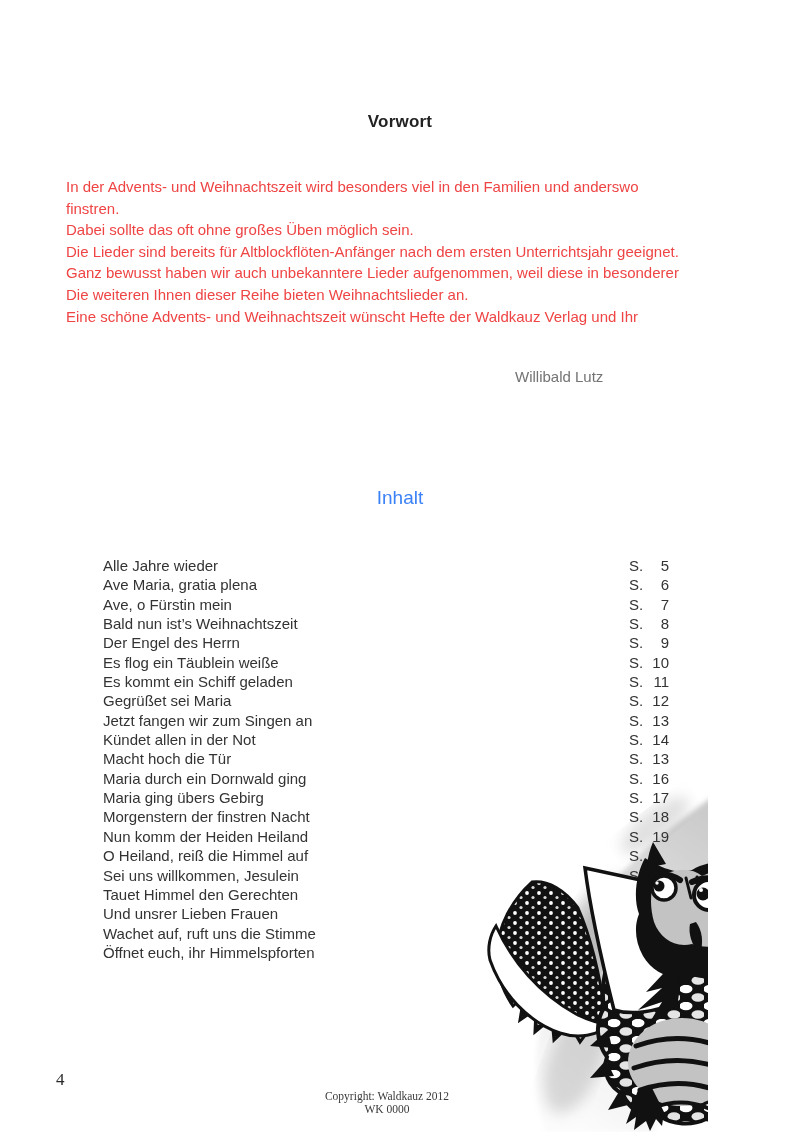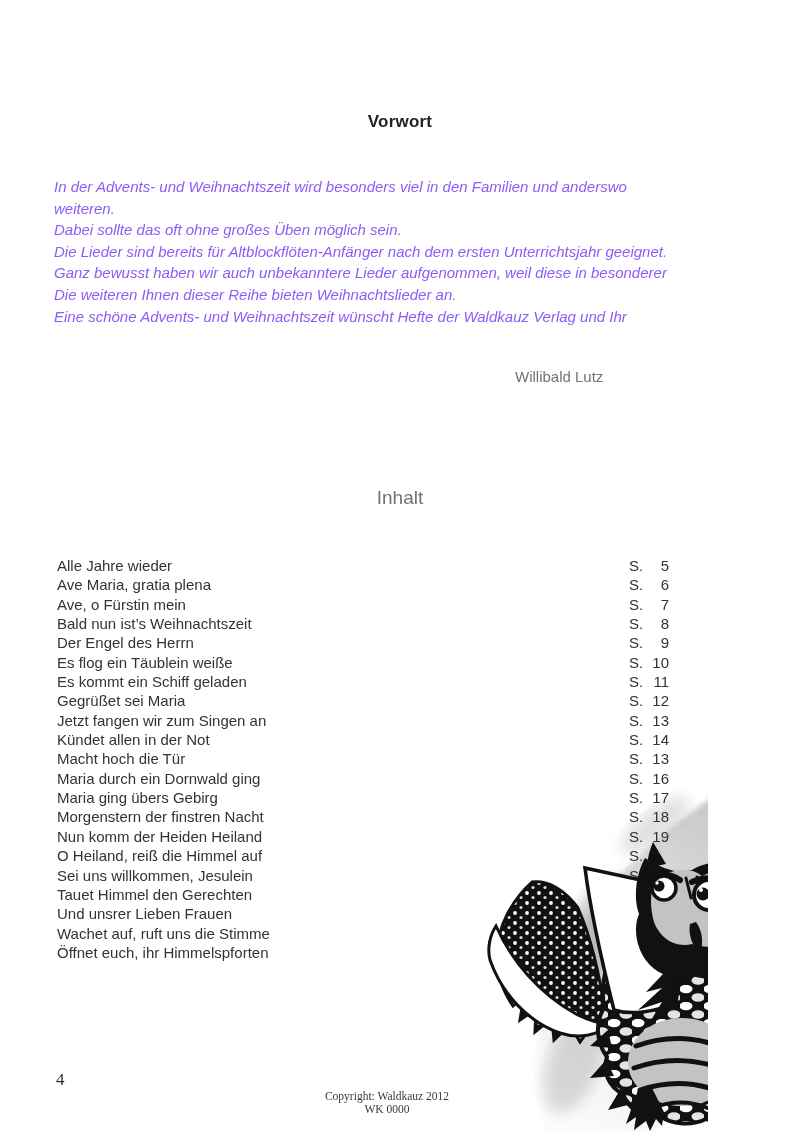--- a/index.html
+++ b/index.html
@@ -17,51 +17,50 @@
     top: 112px; left: 0; width: 800px;
     text-align: center;
     font-size: 17px;
     font-weight: bold;
     color: #222;
     letter-spacing: 0.2px;
     z-index: 1;
   }
   .intro {
     position: absolute;
-    top: 176px; left: 54px; width: 700px;
+    top: 176px; left: 66px; width: 700px;
     font-size: 15px;
     line-height: 21.6px;
-    color: #8b5cf6;
-    z-index: 1;
-    font-style: italic;
+    color: #ef4444;
+    z-index: 1;
   }
   .signature {
     position: absolute;
     top: 368px; left: 515px;
     font-size: 15px;
     color: #737373;
     z-index: 1;
   }
   .inhalt-title {
     position: absolute;
     top: 487px; left: 0; width: 800px;
     text-align: center;
     font-size: 19px;
-    color: #737373;
+    color: #3b82f6;
     z-index: 1;
   }
   .toc {
     position: absolute;
     top: 556px; left: 57px; width: 612px;
     font-size: 15px;
     color: #333;
     z-index: 1;
   }
   .toc-row { display: flex; height: 19.35px; line-height: 19.35px; }
-  .toc-title { flex: 1; white-space: nowrap; }
+  .toc-title { flex: 1; white-space: nowrap; margin-left: 46px; }
   .toc-page { width: 40px; display: flex; justify-content: space-between; }
   .toc-n { text-align: right; }
   .footer-page-number {
     position: absolute;
     top: 1070px; left: 56px;
     font-family: "Liberation Serif", "DejaVu Serif", serif;
     font-size: 17px;
     color: #2a2a2a;
     z-index: 1;
   }
@@ -111,21 +110,21 @@
              L215,402 C222,330 245,250 285,185 C305,150 335,80 357,16 Z" fill="url(#swg)" filter="url(#soft2)"></path>
     <ellipse cx="215" cy="95" rx="42" ry="15" fill="#a8a8a8" opacity="0.35" filter="url(#soft7)" transform="rotate(-38 215 95)"></ellipse>
     <ellipse cx="150" cy="212" rx="30" ry="72" fill="#949494" opacity="0.5" filter="url(#soft7)" transform="rotate(30 150 212)"></ellipse>
     <ellipse cx="135" cy="330" rx="26" ry="56" fill="#a5a5a5" opacity="0.4" filter="url(#soft7)" transform="rotate(20 135 330)"></ellipse>
   </svg>
 
   <div class="vorwort-title">Vorwort</div>
 
   <div class="intro" id="intro-lines">
       <div class="intro-line">In der Advents- und Weihnachtszeit wird besonders viel in den Familien und anderswo</div>
-      <div class="intro-line">weiteren.</div>
+      <div class="intro-line">finstren.</div>
       <div class="intro-line">Dabei sollte das oft ohne großes Üben möglich sein.</div>
       <div class="intro-line">Die Lieder sind bereits für Altblockflöten-Anfänger nach dem ersten Unterrichtsjahr geeignet.</div>
       <div class="intro-line">Ganz bewusst haben wir auch unbekanntere Lieder aufgenommen, weil diese in besonderer</div>
       <div class="intro-line">Die weiteren Ihnen dieser Reihe bieten Weihnachtslieder an.</div>
       <div class="intro-line">Eine schöne Advents- und Weihnachtszeit wünscht Hefte der Waldkauz Verlag und Ihr</div>
     </div>
 
   <div class="signature">Willibald Lutz</div>
 
   <div class="inhalt-title">Inhalt</div>

